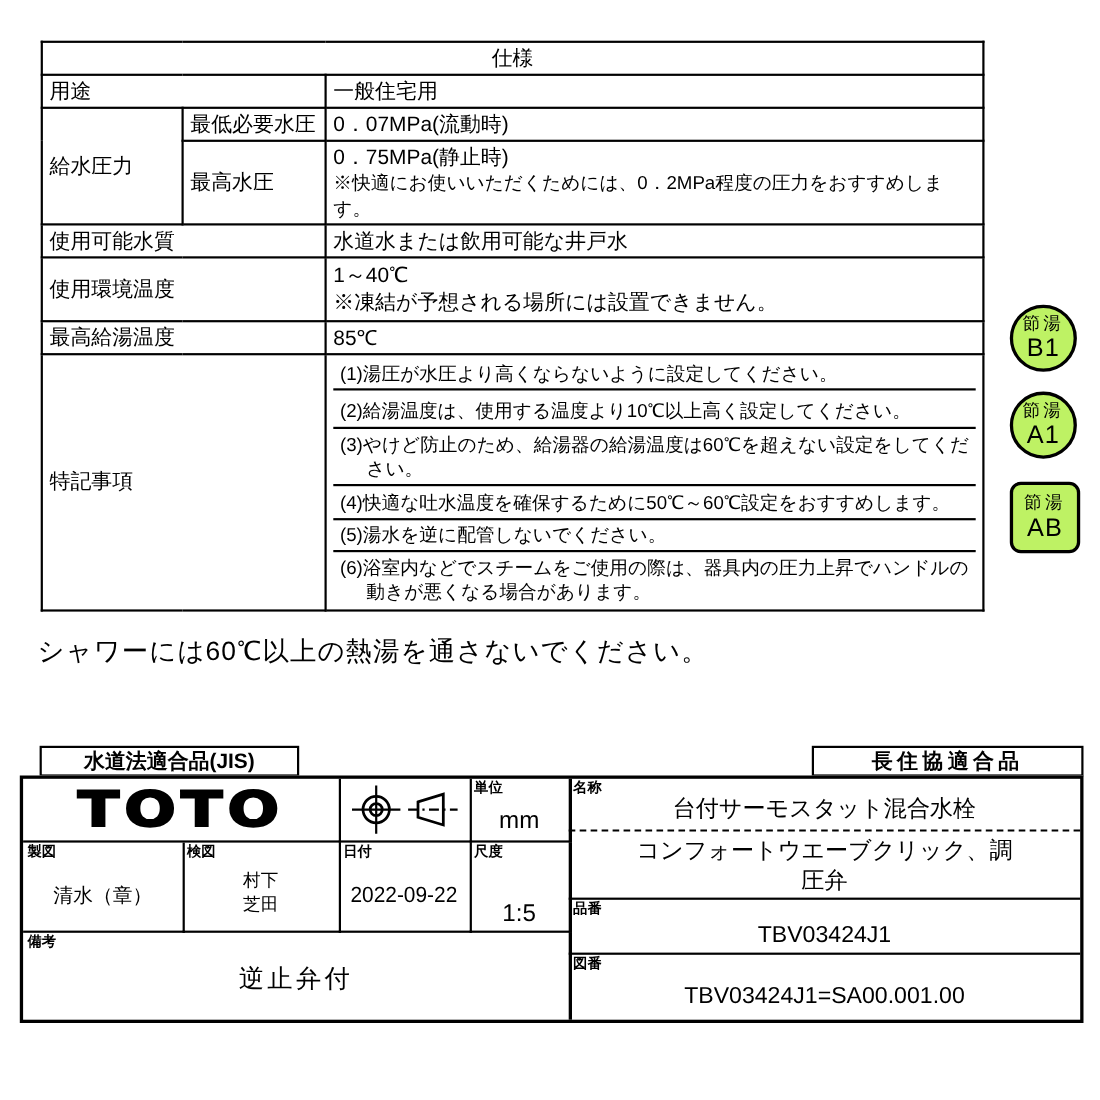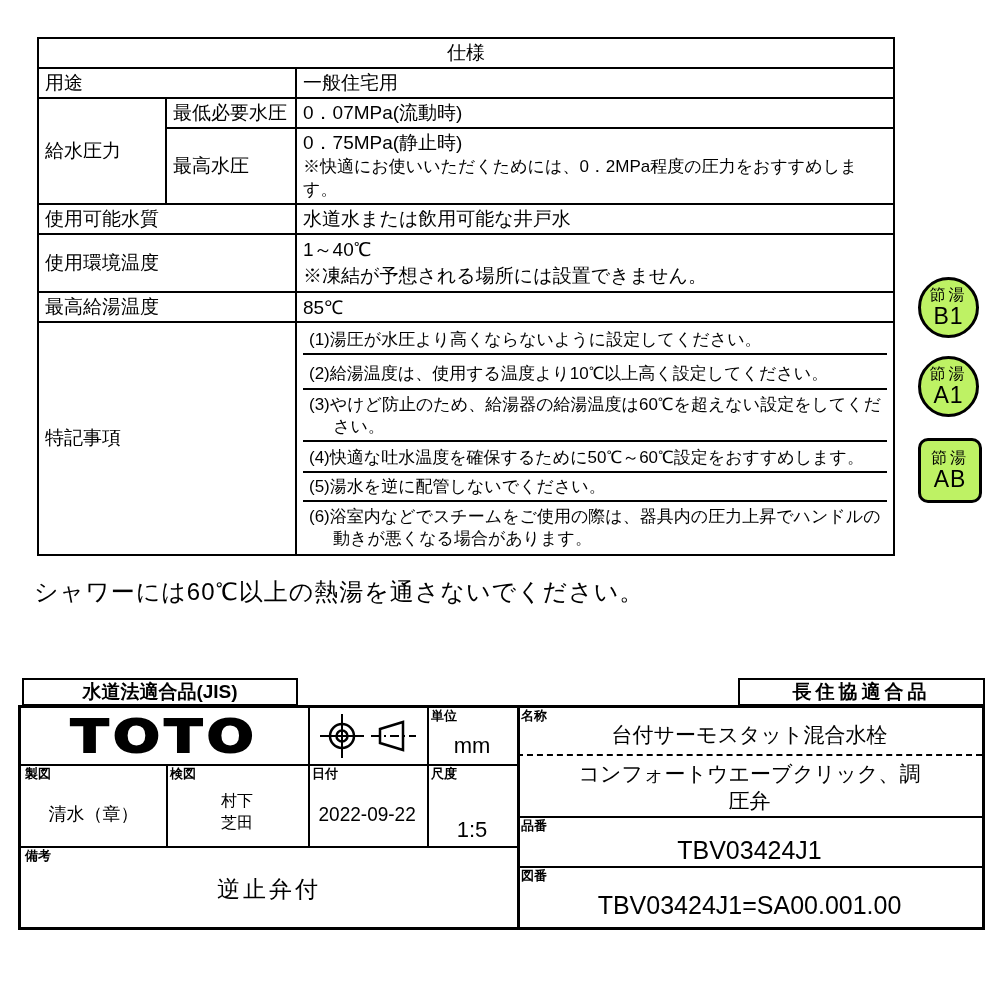--- a/index.html
+++ b/index.html
@@ -54,21 +54,21 @@
   .b-r2{border-right:2px solid #000;}
   .b-r3{border-right:3px solid #000;}
   .b-b2{border-bottom:2px solid #000;}
   .cl{position:absolute;top:1px;left:4px;font-size:13px;font-weight:bold;line-height:1.1;}
   .cc{width:100%;height:100%;display:flex;align-items:center;justify-content:center;}
   .logo{
     font-family:"DejaVu Sans","Liberation Sans",sans-serif;font-weight:bold;
     font-size:48px;letter-spacing:4px;-webkit-text-stroke:2px #000;
     transform:scaleX(1.15) scaleY(0.92);line-height:1;
   }
-  .vbig{font-size:25px;}
+  .vbig{font-size:21px;}
   .name-top{
     position:absolute;left:0;right:0;top:0;height:48px;
     display:flex;align-items:center;justify-content:center;
     font-size:21px;border-bottom:2px dashed #000;padding-top:8px;box-sizing:border-box;
   }
   .name-bot{
     position:absolute;left:0;right:0;top:50px;bottom:0;
     display:flex;align-items:center;justify-content:center;
   }
   .name-bot span{display:block;width:345px;text-align:center;font-size:21px;line-height:1.3;}
@@ -142,21 +142,21 @@
 </div>
 <div class="badge square" style="top:438px">
   <span class="l1">節湯</span>
   <span class="l2">AB</span>
 </div>
 
 <div class="warning">シャワーには60℃以上の熱湯を通さないでください。</div>
 
 <div class="tb">
 
-  <div class="tb-box" style="left:4px;top:0;width:276px">水道法適合品(JIS)</div>
+  <div class="tb-box" style="left:18px;top:0;width:236px">水道法適合品(JIS)</div>
   <div class="tb-box" style="left:720px;top:0;width:247px;letter-spacing:4px">長住協適合品</div>
 
   <div class="tb-main">
 
     <div class="cell b-r2 b-b2" style="left:0;top:0;width:289px;height:58px">
       <div class="cc">
           <span class="logo">TOTO</span>
         </div>
     </div>
     <div class="cell b-r2 b-b2" style="left:287px;top:0;width:121px;height:58px">

